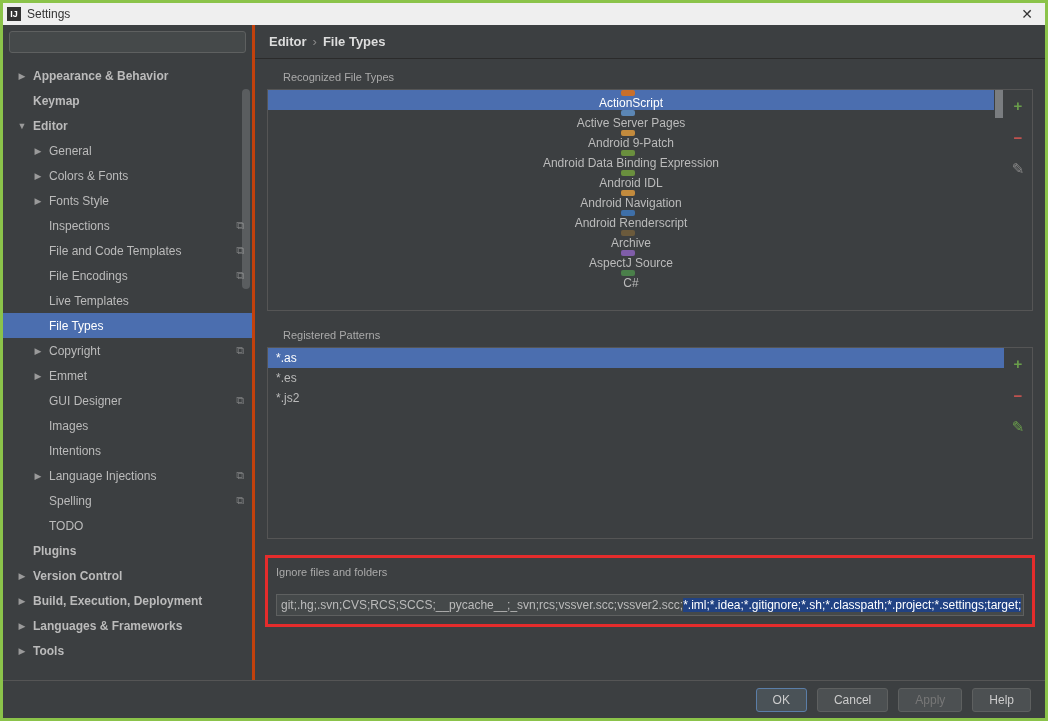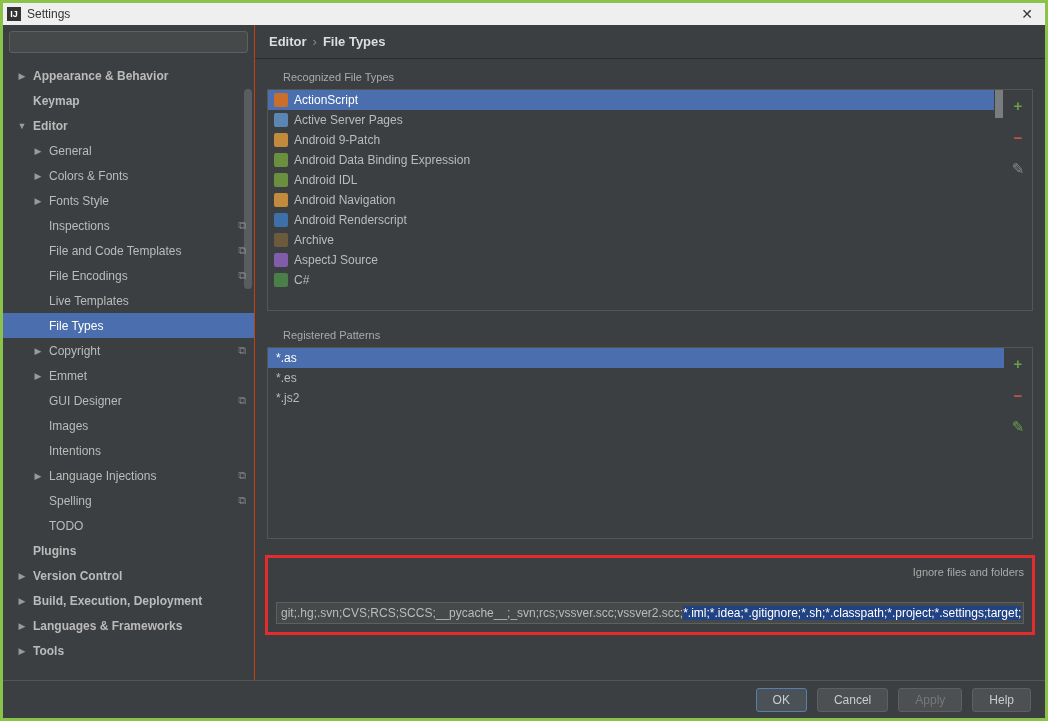--- a/index.html
+++ b/index.html
@@ -5,21 +5,21 @@
 * { margin: 0; padding: 0; box-sizing: border-box; font-family: "Segoe UI", Tahoma, sans-serif; }
 body { background: #3c3f41; color: #bbbbbb; font-size: 12px; overflow: hidden; }
 
 .window { width: 1048px; height: 721px; border: 3px solid #8bc34a; display: flex; flex-direction: column; background: #3c3f41; }
 .titlebar { height: 22px; background: #efefef; display: flex; align-items: center; padding: 0 4px; color: #333; }
 .titlebar .app-icon { width: 14px; height: 14px; background: #333; color:#fff; display:flex;align-items:center;justify-content:center;font-size:9px;font-weight:bold;}
 .titlebar .title { margin-left: 6px; font-size: 12px; flex:1; }
 .titlebar .close { font-size: 14px; padding: 0 8px; cursor:pointer; }
 
 .content { flex: 1; display: flex; min-height: 0; }
-.sidebar { width: 252px; background: #3c3f41; border-right: 1px solid #c2410c; display:flex; flex-direction:column; }
+.sidebar { width: 252px; background: #3c3f41; border-right: 3px solid #c2410c; display:flex; flex-direction:column; }
 .search-wrap { padding: 6px; }
 .search { width: 100%; height: 22px; background: #45494a; border: 1px solid #5e6060; border-radius: 3px; padding: 2px 6px 2px 22px; color:#bbb; position:relative; }
 .search-wrap { position:relative; }
 .search-wrap svg { position:absolute; left: 12px; top: 10px; width:12px; height:12px; fill:#888; }
 
 .tree { flex:1; overflow-y:auto; padding: 4px 0; position: relative; }
 .tree-scrollbar { position:absolute; right:2px; top:30px; width:8px; height:200px; background:#5a5d5f; border-radius:4px; }
 .tree-item { display:flex; align-items:center; height: 25px; padding-left: 8px; cursor:pointer; color:#bbbbbb; }
 .tree-item.bold > .lbl { font-weight:bold; }
 .tree-item.selected { background:#4b6eaf; color:#fff; }
@@ -36,37 +36,37 @@
 .breadcrumb { height: 34px; display:flex; align-items:center; padding: 0 14px; font-size:13px; font-weight:bold; color:#ddd; border-bottom:1px solid #2b2b2b;}
 .breadcrumb .sep { margin: 0 6px; font-weight:normal; color:#888; }
 
 .panel { padding: 6px 12px; display:flex; flex-direction:column; }
 .panel-label { font-size:11px; color:#aaa; margin: 6px 16px; }
 
 .listbox-wrap { display:flex; border:1px solid #555; }
 .listbox { flex:1; background:#3c3f41; overflow-y:auto; height: 220px; position:relative; }
 .listvsb { width:10px; background:#3c3f41; position:relative; }
 .listvsb .thumb { position:absolute; top:0; left:1px; width:8px; height:28px; background:#7a7d80; }
-.list-row { display:flex; align-items:center; height: 20px; padding: 0 6px; cursor:pointer; }
+.list-row { display:flex; align-items:center; height: 20px; padding: 0 6px; cursor:pointer;flex-direction:column; }
 .list-row.selected { background:#4b6eaf; color:#fff; }
 .icon-sq { width:14px; height:14px; margin-right:6px; display:flex; align-items:center; justify-content:center; font-size:8px; color:#fff; border-radius:2px; }
 .side-actions { width: 28px; display:flex; flex-direction:column; align-items:center; gap:14px; padding-top:6px; }
 .side-actions .act { width:18px; height:18px; display:flex; align-items:center; justify-content:center; cursor:pointer; font-size:15px; }
 .act.add { color:#6a9e4b; font-weight:bold;}
 .act.rem { color:#c75450; font-weight:bold;}
 .act.edit { color:#6a9e4b; }
 .act.pencil { color:#888; }
 
 .patterns-wrap { display:flex; border:1px solid #555; }
 .patterns { flex:1; background:#3c3f41; height: 190px; }
 .pat-row { height:20px; display:flex; align-items:center; padding:0 8px; cursor:pointer; }
 .pat-row.selected { background:#4b6eaf; color:#fff; }
 
 .ignore-box { border:3px solid #e52c2c; padding: 8px; margin: 10px 10px 6px 10px; }
-.ignore-label { font-size:11px; color:#aaa; margin-bottom:24px;text-align:right; }
+.ignore-label { font-size:11px; color:#aaa; margin-bottom:16px; }
 .ignore-input-wrap { display:flex; align-items:center; background:#45494a; border:1px solid #5e6060; height:22px; padding:0 4px; white-space:nowrap; overflow:hidden; }
 .pre-sel { color:#bbb; }
 .in-sel { background:#214283; color:#fff; }
 .caret { display:inline-block; width:1px; height:14px; background:#bbb; vertical-align:middle; }
 
 .footer { height: 38px; border-top:1px solid #555; display:flex; align-items:center; justify-content:flex-end; gap:10px; padding: 0 14px; background:#3c3f41; }
 .btn { height: 24px; padding: 0 16px; background:#4c5052; border:1px solid #5e6060; color:#ccc; cursor:pointer; font-size:12px; border-radius:3px; }
 .btn.primary { border:1px solid #5b7ea8; background:#4a5257; }
 .btn.disabled { color:#777; }
 </style>

